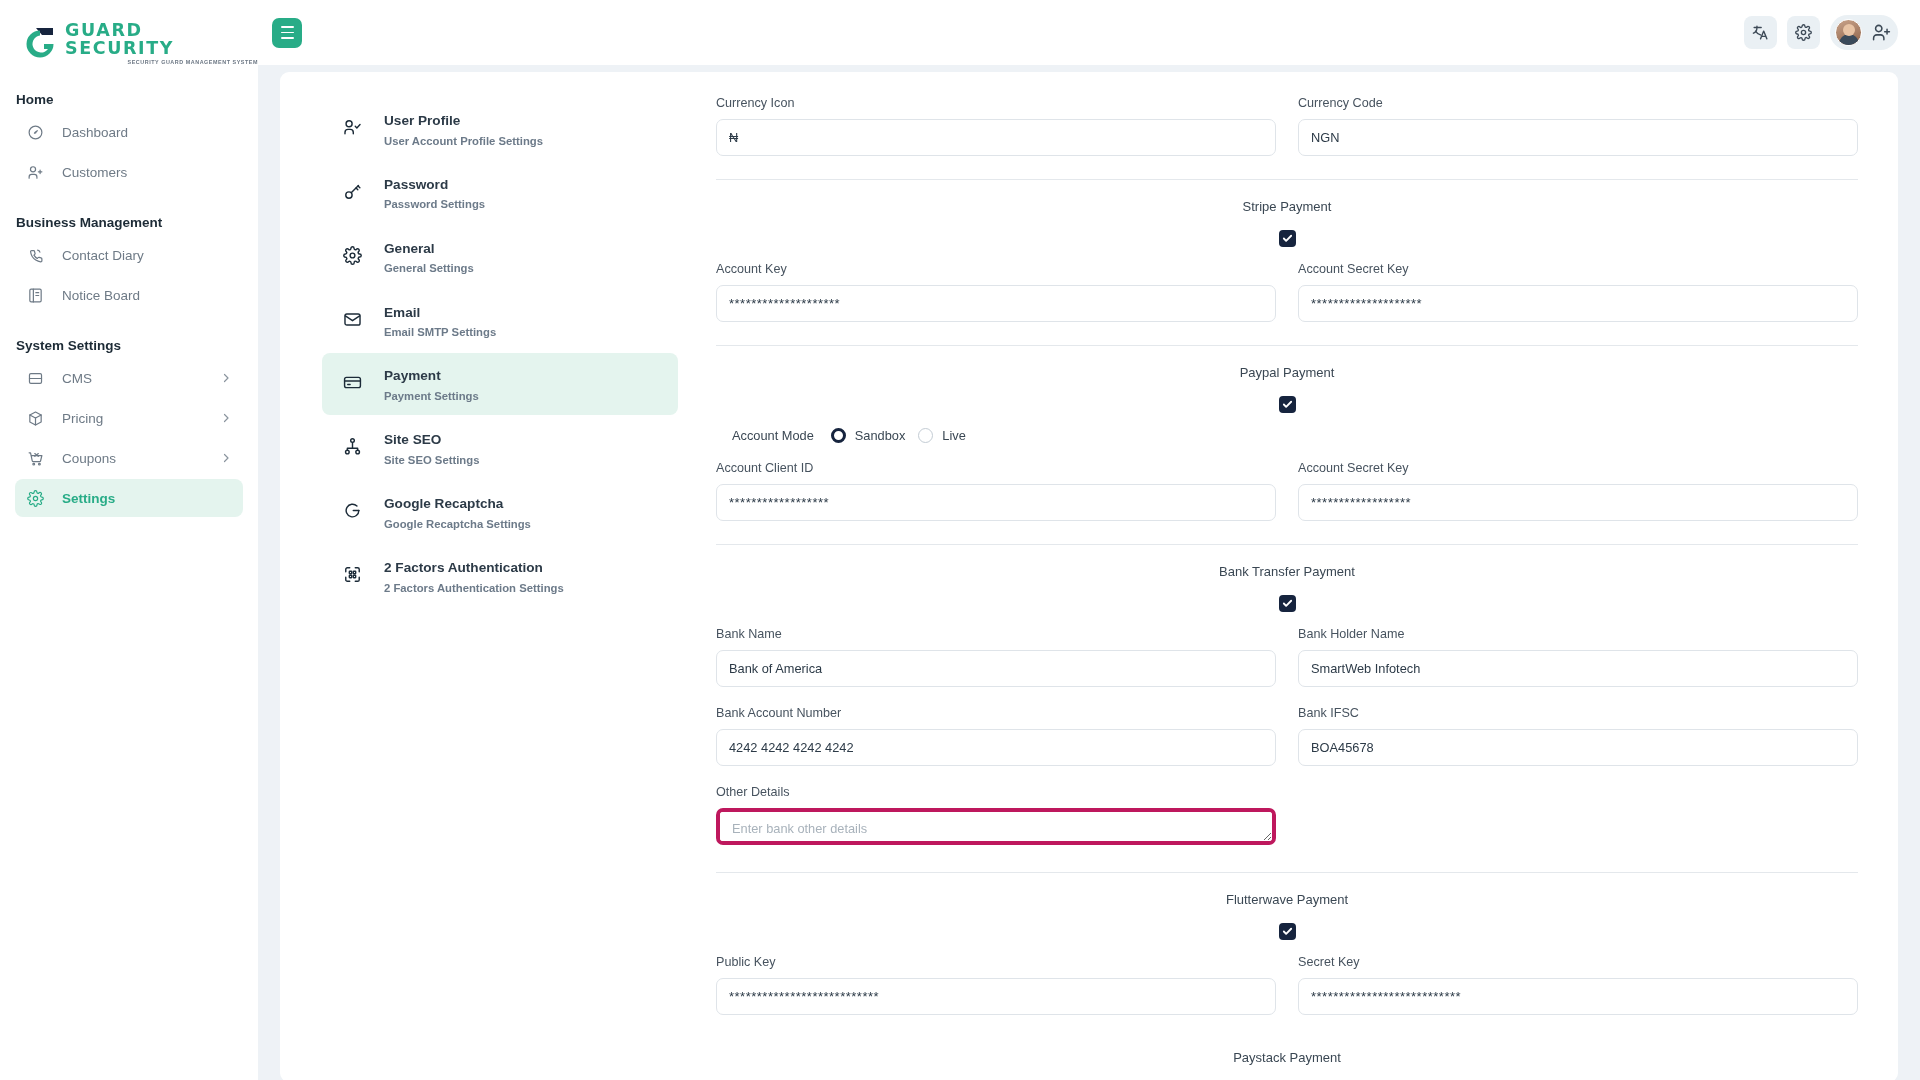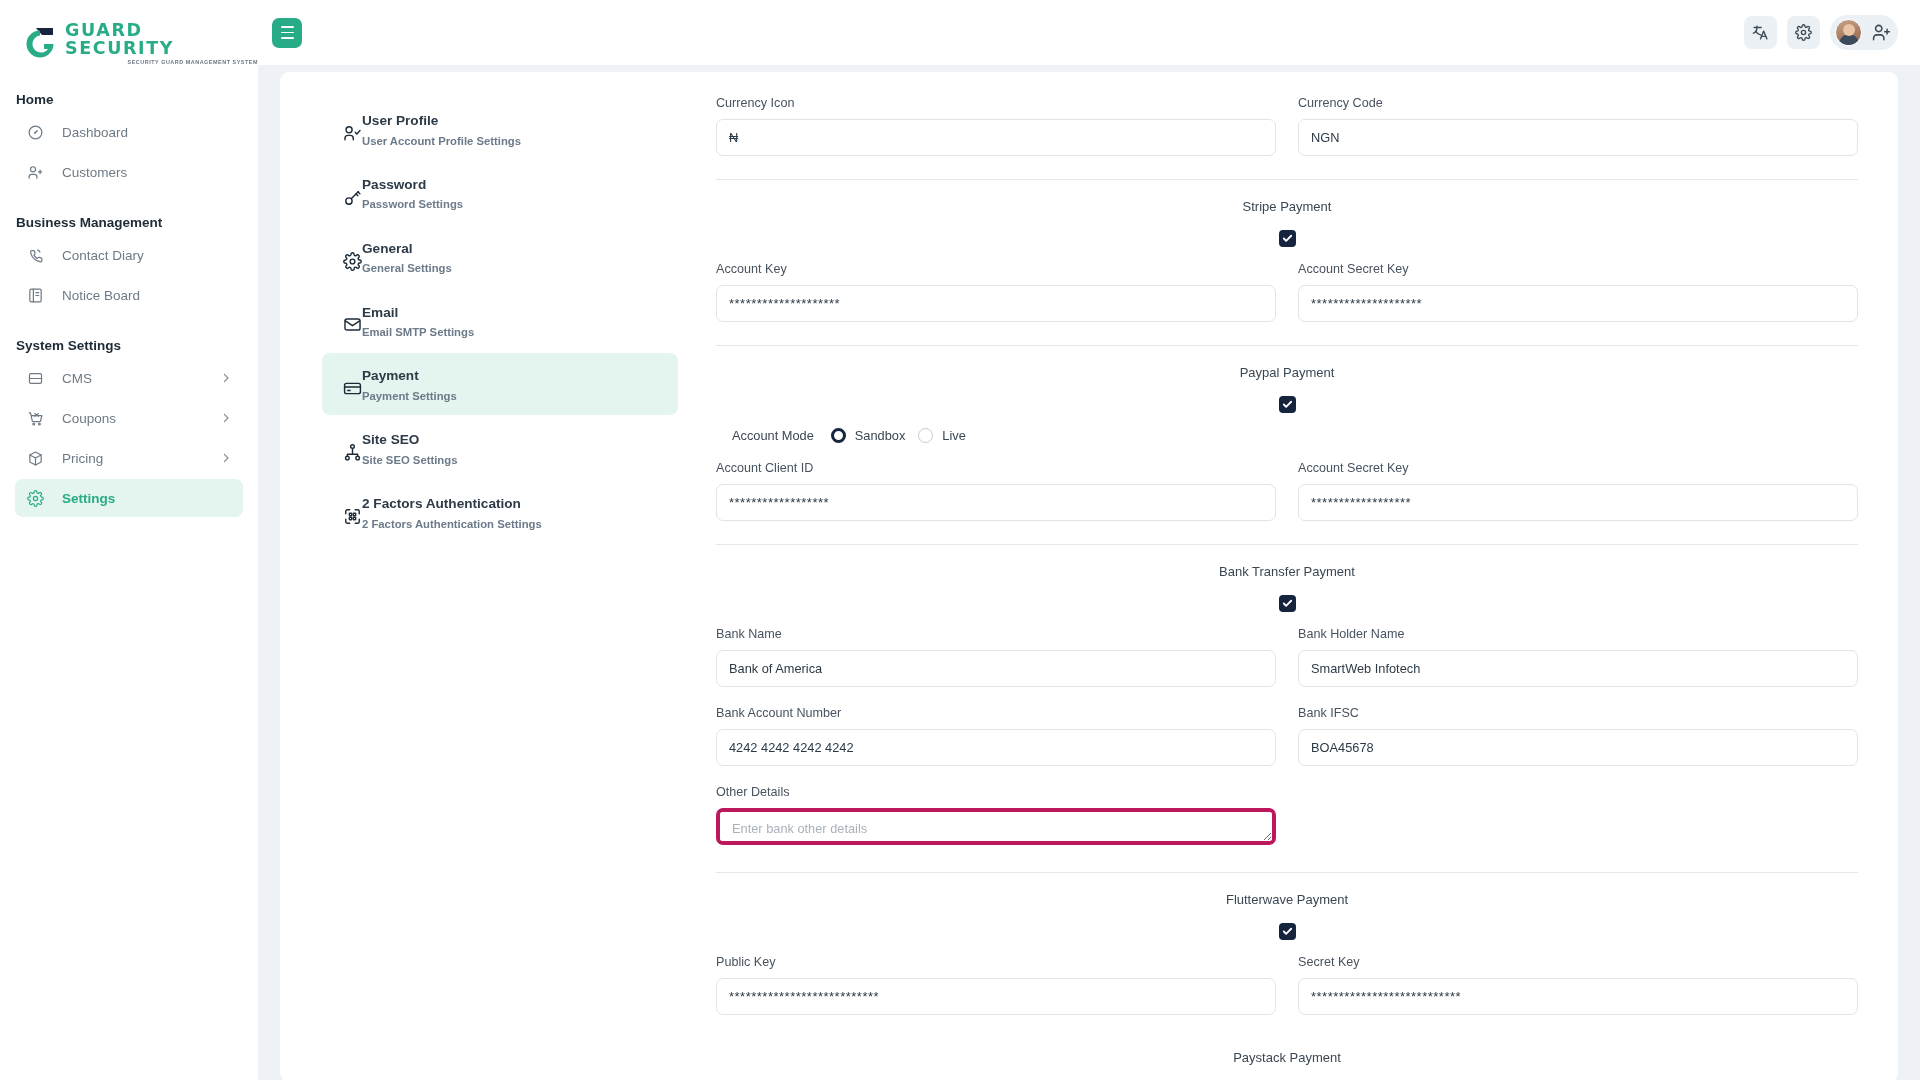--- a/index.html
+++ b/index.html
@@ -87,21 +87,21 @@
     flex: 1; padding: 7px 22px 0 22px; overflow: hidden;
   }
   .card {
     background: #fff; border-radius: 9px; height: 1010px;
     display: flex; overflow: hidden;
   }
 
   
   .settings-nav { width: 420px; flex: 0 0 420px; padding: 26px 22px 0 42px; }
   .snav-item {
-    display: flex; align-items: center; 
+    display: flex; align-items: flex-start; gap: 22px;
     padding: 11px 16px 11px 20px; border-radius: 8px; cursor: pointer;
     margin-bottom: 2px;
   }
   .snav-item.active { background: #e4f4ee; }
   .snav-ico { width: 20px; flex: 0 0 20px; padding-top: 9px; display:flex; justify-content:center; }
   .snav-txt { line-height: 1.35; }
   .snav-title { font-size: 13.6px; font-weight: 700; color: #2c3a47; }
   .snav-sub { font-size: 11.3px; color: #6c7a89; margin-top: 3px; font-weight: 600; }
 
   
@@ -230,42 +230,42 @@
             <span>CMS</span>
             <span class="nav-chev">
               <svg width="12" height="12" viewBox="0 0 24 24" fill="none" stroke="#8a949e" stroke-width="2.4" stroke-linecap="round" stroke-linejoin="round">
                 <path d="M9 5l7 7-7 7"></path>
               </svg>
             </span>
           </div>
           <div class="nav-item">
             <span class="nav-ico">
               <svg width="17" height="17" viewBox="0 0 24 24" fill="none" stroke="#6e7a86" stroke-width="1.7" stroke-linecap="round" stroke-linejoin="round">
+                <path d="M12 2.8l8 4.2v10L12 21.2 4 17V7z"></path>
+                <path d="M4 7l8 4.2L20 7"></path>
+                <path d="M12 11.2V21"></path>
+              </svg>
+            </span>
+            <span>Pricing</span>
+            <span class="nav-chev">
+              <svg width="12" height="12" viewBox="0 0 24 24" fill="none" stroke="#8a949e" stroke-width="2.4" stroke-linecap="round" stroke-linejoin="round">
+                <path d="M9 5l7 7-7 7"></path>
+              </svg>
+            </span>
+          </div>
+          <div class="nav-item">
+            <span class="nav-ico">
+              <svg width="17" height="17" viewBox="0 0 24 24" fill="none" stroke="#6e7a86" stroke-width="1.7" stroke-linecap="round" stroke-linejoin="round">
                 <path d="M3 4h2l2.4 11.2a1.6 1.6 0 0 0 1.6 1.3h8.6a1.6 1.6 0 0 0 1.6-1.3L21 8H6"></path>
                 <circle cx="9.5" cy="20" r="1.2"></circle>
                 <circle cx="17.5" cy="20" r="1.2"></circle>
                 <path d="M11 5l5 4M16 5l-5 4"></path>
               </svg>
             </span>
             <span>Coupons</span>
-            <span class="nav-chev">
-              <svg width="12" height="12" viewBox="0 0 24 24" fill="none" stroke="#8a949e" stroke-width="2.4" stroke-linecap="round" stroke-linejoin="round">
-                <path d="M9 5l7 7-7 7"></path>
-              </svg>
-            </span>
-          </div>
-          <div class="nav-item">
-            <span class="nav-ico">
-              <svg width="17" height="17" viewBox="0 0 24 24" fill="none" stroke="#6e7a86" stroke-width="1.7" stroke-linecap="round" stroke-linejoin="round">
-                <path d="M12 2.8l8 4.2v10L12 21.2 4 17V7z"></path>
-                <path d="M4 7l8 4.2L20 7"></path>
-                <path d="M12 11.2V21"></path>
-              </svg>
-            </span>
-            <span>Pricing</span>
             <span class="nav-chev">
               <svg width="12" height="12" viewBox="0 0 24 24" fill="none" stroke="#8a949e" stroke-width="2.4" stroke-linecap="round" stroke-linejoin="round">
                 <path d="M9 5l7 7-7 7"></path>
               </svg>
             </span>
           </div>
           <div class="nav-item active">
             <span class="nav-ico">
               <svg width="17" height="17" viewBox="0 0 24 24" fill="none" stroke="#28ac87" stroke-width="1.7" stroke-linecap="round" stroke-linejoin="round">
                 <circle cx="12" cy="12" r="3"></circle>
@@ -372,20 +372,29 @@
                     <circle cx="5.5" cy="19" r="2.3"></circle>
                     <circle cx="18.5" cy="19" r="2.3"></circle>
                     <path d="M12 6.8v4.4M5.5 16.7v-2.5h13v2.5M12 11.2v3"></path>
                   </svg>
                 </span>
                 <span class="snav-txt"><span class="snav-title">Site SEO</span><div class="snav-sub">Site SEO Settings</div></span>
               </div>
               <div class="snav-item">
                 <span class="snav-ico">
                   <svg width="19" height="19" viewBox="0 0 24 24" fill="none" stroke="#1c2b38" stroke-width="1.8" stroke-linecap="round" stroke-linejoin="round">
+                    <path d="M20 12a8 8 0 1 1-2.4-5.7"></path>
+                    <path d="M20 12h-7"></path>
+                  </svg>
+                </span>
+                <span class="snav-txt"><span class="snav-title">Google Recaptcha</span><div class="snav-sub">Google Recaptcha Settings</div></span>
+              </div>
+              <div class="snav-item">
+                <span class="snav-ico">
+                  <svg width="19" height="19" viewBox="0 0 24 24" fill="none" stroke="#1c2b38" stroke-width="1.8" stroke-linecap="round" stroke-linejoin="round">
                     <path d="M3.5 8.5v-3a2 2 0 0 1 2-2h3M15.5 3.5h3a2 2 0 0 1 2 2v3M20.5 15.5v3a2 2 0 0 1-2 2h-3M8.5 20.5h-3a2 2 0 0 1-2-2v-3"></path>
                     <rect x="8" y="8" width="3" height="3" rx=".5"></rect>
                     <rect x="13" y="8" width="3" height="3" rx=".5"></rect>
                     <rect x="8" y="13" width="3" height="3" rx=".5"></rect>
                     <rect x="13" y="13" width="3" height="3" rx=".5"></rect>
                   </svg>
                 </span>
                 <span class="snav-txt"><span class="snav-title">2 Factors Authentication</span><div class="snav-sub">2 Factors Authentication Settings</div></span>
               </div>
             </div>

